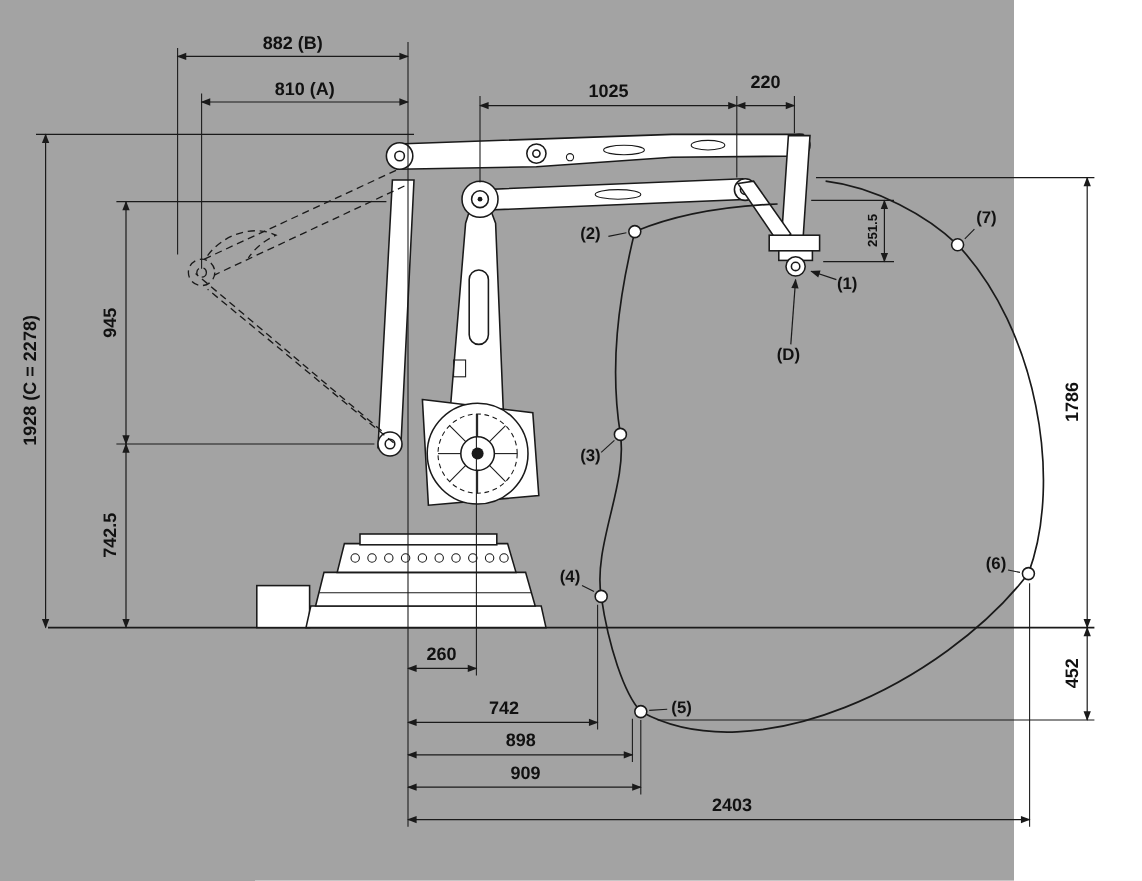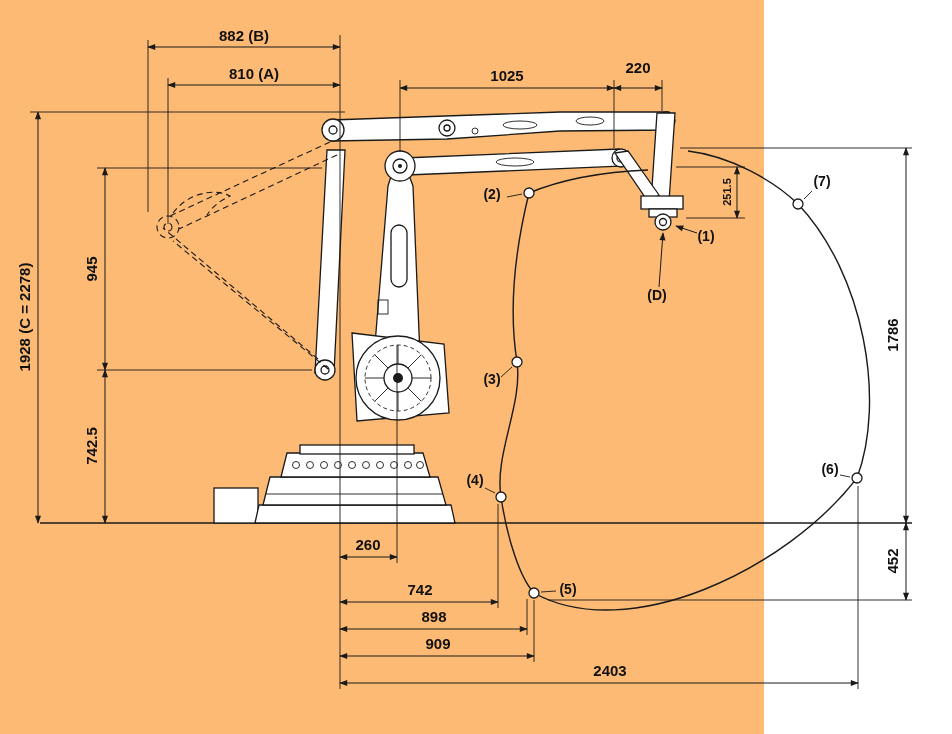--- a/index.html
+++ b/index.html
@@ -1,17 +1,17 @@
 <!DOCTYPE html>
 <html><head>
 <meta charset="utf-8">
 <style>
   html,body{margin:0;padding:0;background:#ffffff;}
   body{width:952px;height:734px;overflow:hidden;font-family:"Liberation Sans",sans-serif;}
-  .canvas{width:764px;height:734px;background:#fdba74;position:relative;}
+  .canvas{width:845px;height:734px;background:#a3a3a3;position:relative;}
   svg{display:block;}
   svg text{font-family:"Liberation Sans","DejaVu Sans",sans-serif;font-weight:bold;fill:#111;}
   .dim-label{font-size:15px;}
   .dim-label-small{font-size:11px;}
   .pt-label{font-size:14px;}
   .ln{stroke:#1a1a1a;}
   .thin{stroke:#1a1a1a;stroke-width:0.9;fill:none;}
   .dim{stroke:#1a1a1a;stroke-width:1;fill:none;}
   .art{stroke:#1a1a1a;stroke-width:1.3;fill:#ffffff;}
   .dash{stroke:#1a1a1a;stroke-width:1.1;fill:none;stroke-dasharray:6 4;}

